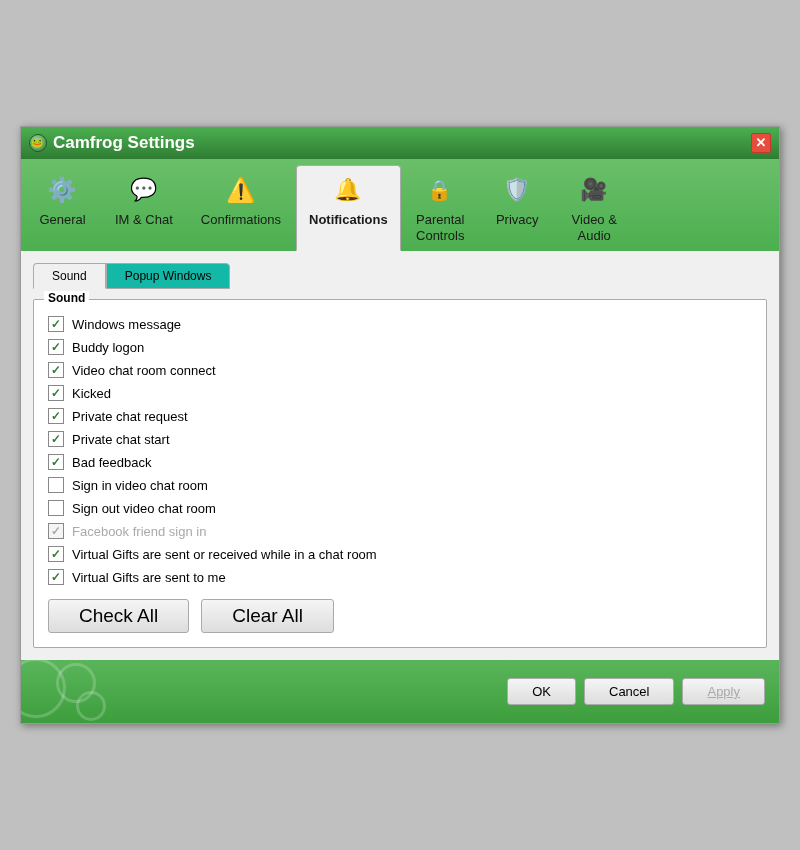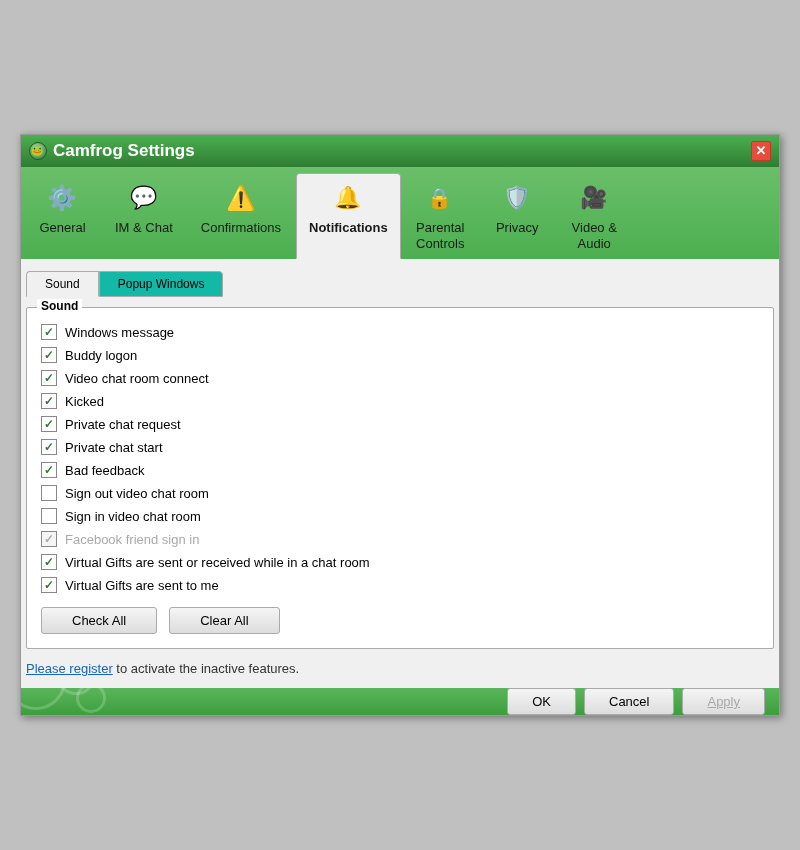--- a/index.html
+++ b/index.html
@@ -101,21 +101,21 @@
       align-items: center;
       justify-content: center;
       font-size: 22px;
     }
     .nav-label {
       font-size: 13px;
       line-height: 1.2;
     }
     .content-area {
       background: #f0f0f0;
-      padding: 12px 5px;
+      padding: 12px 12px;
       flex: 1;
     }
     .tabs-row {
       display: flex;
       gap: 0;
       margin-bottom: 10px;
     }
     .tab {
       padding: 5px 18px;
       background: #14b8a6;
@@ -199,35 +199,35 @@
       gap: 12px;
       margin-top: 14px;
       justify-content: flex-start;
     }
     .action-btn {
       padding: 5px 30px;
       background: linear-gradient(to bottom, #f5f5f5, #ddd);
       border: 1px solid #aaa;
       border-radius: 3px;
       cursor: pointer;
-      font-size: 13px;
+      font-size: 19px;
     }
     .register-line {
       margin-top: 12px;
       font-size: 13px;
       color: #333;
     }
     .register-link {
       color: #1565c0;
       text-decoration: underline;
       cursor: pointer;
     }
     .footer-bar {
       background: linear-gradient(to bottom, #5ab55a, #3d9e3d);
-      padding: 0 14px;
+      padding: 18px 14px;
       display: flex;
       justify-content: flex-end;
       gap: 8px;
       align-items: center;
       position: relative;
     }
     .footer-btn {
       padding: 5px 24px;
       background: linear-gradient(to bottom, #f5f5f5, #ddd);
       border: 1px solid #aaa;
@@ -352,26 +352,26 @@
           <span>Private chat start</span>
         </div>
 
         <div class="checkbox-row">
           <div class="cb checked">✓</div>
           <span>Bad feedback</span>
         </div>
 
         <div class="checkbox-row">
           <div class="cb unchecked"></div>
+          <span>Sign in video chat room</span>
+        </div>
+
+        <div class="checkbox-row">
+          <div class="cb unchecked"></div>
           <span>Sign out video chat room</span>
-        </div>
-
-        <div class="checkbox-row">
-          <div class="cb unchecked"></div>
-          <span>Sign in video chat room</span>
         </div>
 
         <div class="checkbox-row disabled">
           <div class="cb disabled-cb">✓</div>
           <span>Facebook friend sign in</span>
         </div>
 
         <div class="checkbox-row">
           <div class="cb checked">✓</div>
           <span>Virtual Gifts are sent or received while in a chat room</span>
@@ -384,23 +384,20 @@
 
       </div>
 
       <div class="buttons-row">
         <button class="action-btn">Check All</button>
         <button class="action-btn">Clear All</button>
       </div>
 
     </div>
 
-    <div class="register-line">
-      <a class="register-link">Please register</a><span> to activate the inactive features.</span>
-    </div>
 
   </div>
 
   <div class="footer-bar">
     <div class="circles-bg">
       <div class="circle-dec" style="width:60px;height:60px;bottom:5px;left:-15px;"></div>
       <div class="circle-dec" style="width:40px;height:40px;bottom:20px;left:35px;"></div>
       <div class="circle-dec" style="width:30px;height:30px;bottom:2px;left:55px;"></div>
     </div>
     <button class="footer-btn">OK</button>

